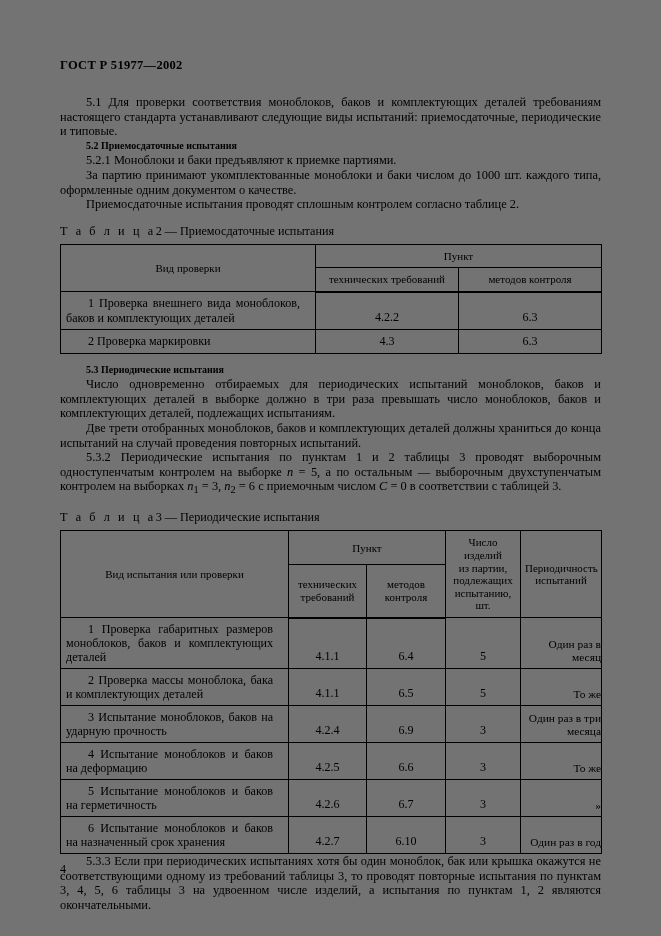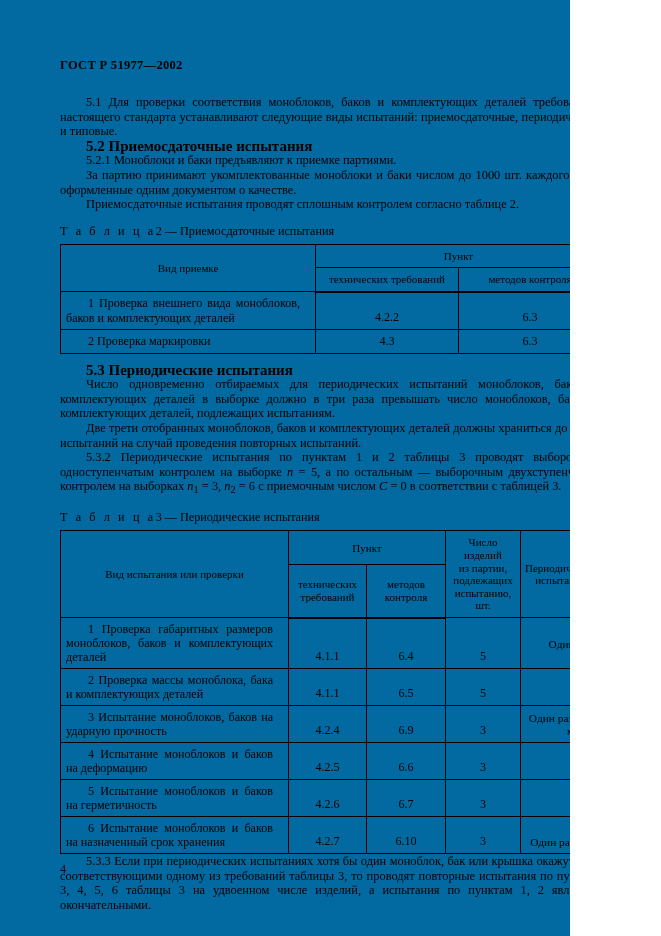--- a/index.html
+++ b/index.html
@@ -2,23 +2,23 @@
 <html><head>
 <meta charset="utf-8">
 <style>
   html, body {
     margin: 0;
     padding: 0;
     background: #ffffff;
   }
   .page {
     position: relative;
-    width: 570px;
+    width: 661px;
     height: 936px;
-    background: #0369a1;
+    background: #737373;
     font-family: "Liberation Serif", "DejaVu Serif", serif;
     color: #000000;
     overflow: hidden;
   }
   .content {
     position: absolute;
     left: 60px;
     top: 58px;
     width: 541px;
   }
@@ -37,21 +37,21 @@
   }
   p.body-text {
     font-size: 12.4px;
     line-height: 14.6px;
     margin: 0;
     text-align: justify;
     text-indent: 26px;
     hyphens: manual;
   }
   .sub-head {
-    font-size: 15px;
+    font-size: 10px;
     line-height: 14.6px;
     font-weight: bold;
     margin: 0;
     text-indent: 26px;
   }
   .table-caption {
     font-size: 12.2px;
     margin: 12px 0 5px 0;
     text-indent: 0;
   }
@@ -142,21 +142,21 @@
     </div>
 
     <table class="gost t2">
       <colgroup>
         <col style="width:255px">
         <col style="width:143px">
         <col style="width:143px">
       </colgroup>
       <tbody>
         <tr>
-          <td class="thead-cell" rowspan="2">Вид приемке</td>
+          <td class="thead-cell" rowspan="2">Вид проверки</td>
           <td class="thead-cell" colspan="2">Пункт</td>
         </tr>
         <tr class="head-bottom">
           <td class="thead-cell">технических требований</td>
           <td class="thead-cell">методов контроля</td>
         </tr>
         <tr>
           <td class="body-cell">1 Проверка внешнего вида моноблоков, баков и комплектующих деталей</td>
           <td class="num-cell">4.2.2</td>
           <td class="num-cell">6.3</td>

